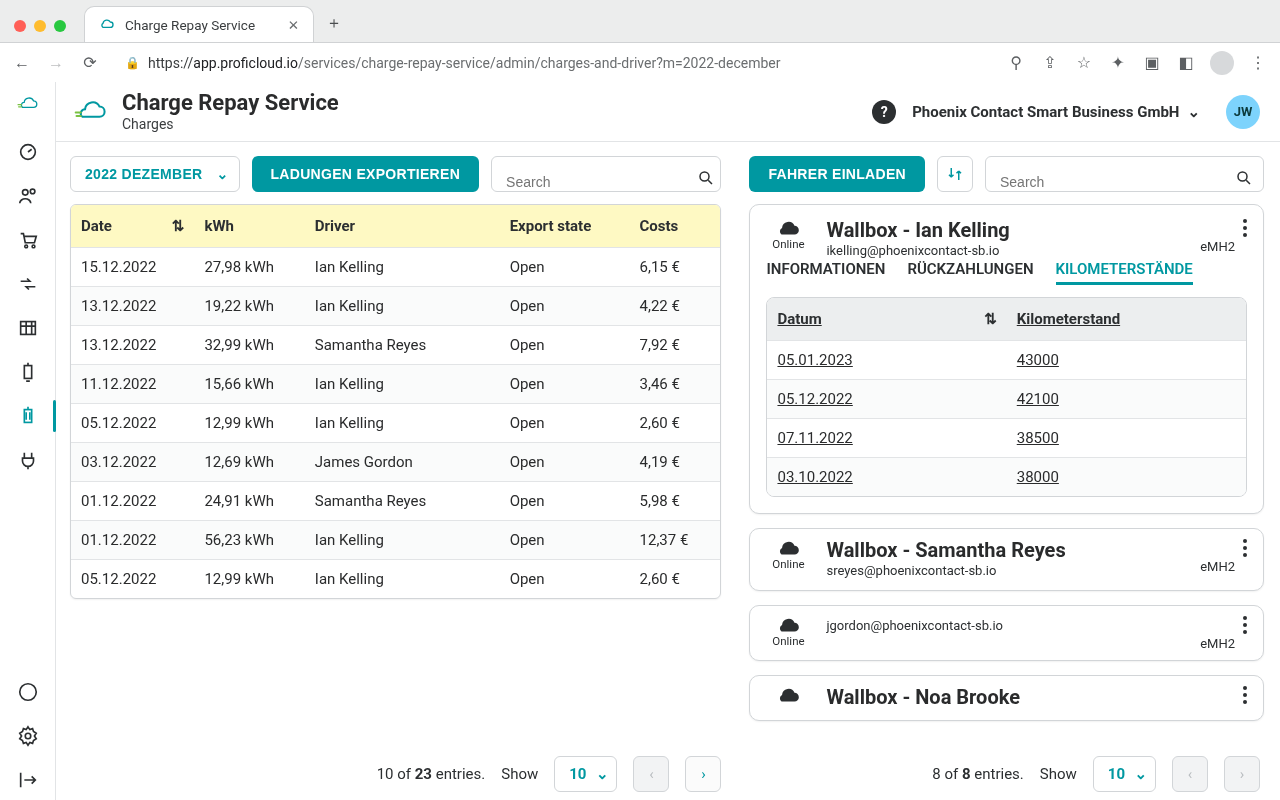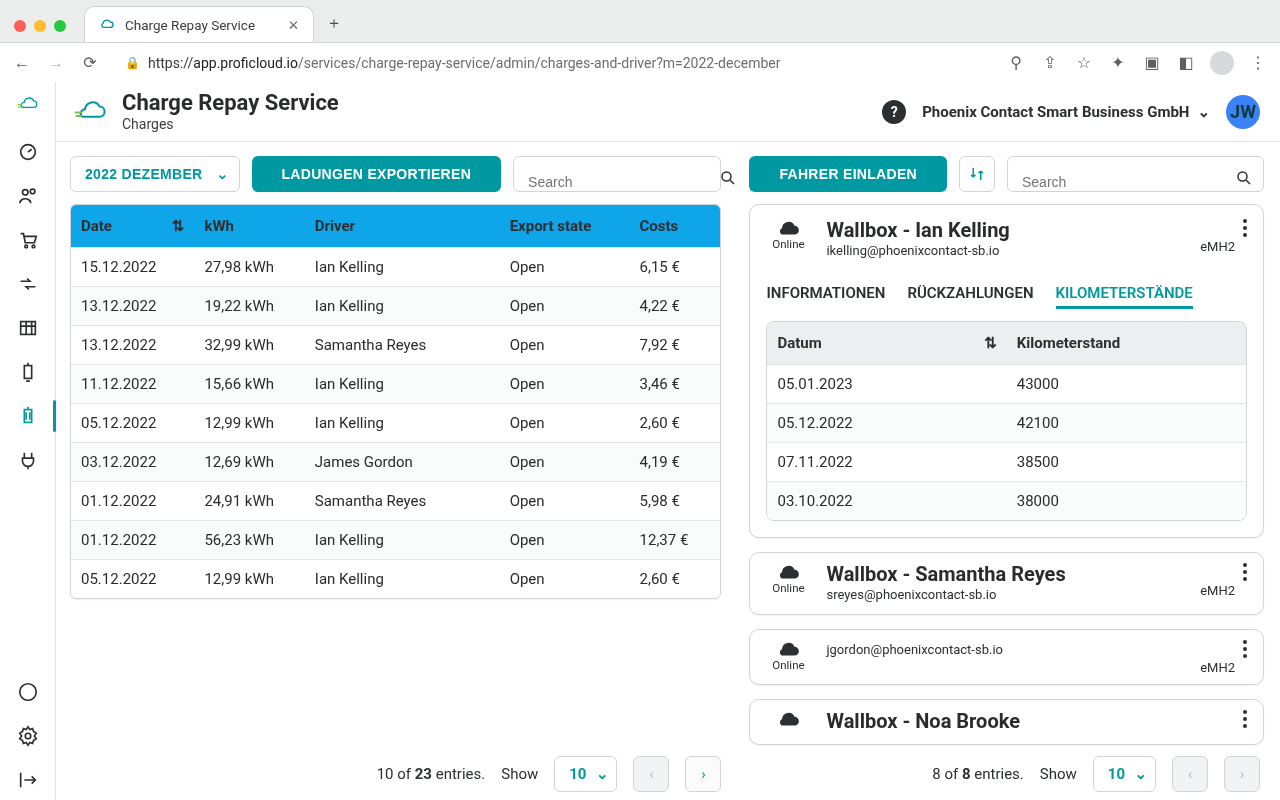--- a/index.html
+++ b/index.html
@@ -51,54 +51,54 @@
   .rail svg{width:22px;height:22px;stroke:currentColor;fill:none;stroke-width:1.8;}
   .content{flex:1;display:flex;flex-direction:column;min-width:0;}
   .topbar{height:60px;border-bottom:1px solid var(--border);display:flex;align-items:center;padding:0 20px 0 18px;gap:14px;}
   .title-wrap{display:flex;flex-direction:column;line-height:1.1;}
   .title{font-size:22px;font-weight:700;}
   .subtitle{font-size:14px;color:#3b3e40;margin-top:2px;}
   .topbar-right{margin-left:auto;display:flex;align-items:center;gap:16px;}
   .help{width:24px;height:24px;border-radius:50%;background:#2c2f31;color:#fff;display:flex;align-items:center;justify-content:center;font-size:14px;font-weight:700;}
   .org{font-size:15px;font-weight:700;color:#2c2f31;display:flex;align-items:center;gap:8px;}
   .org .chev{color:#2c2f31;}
-  .avatar{width:34px;height:34px;border-radius:50%;background:#3b82f6;display:flex;align-items:center;justify-content:center;font-size:18px;font-weight:700;color:#0c3b3d;}
+  .avatar{width:34px;height:34px;border-radius:50%;background:#7dd3fc;display:flex;align-items:center;justify-content:center;font-size:13px;font-weight:700;color:#0c3b3d;margin-left:10px;}
   .work{flex:1;display:flex;min-height:0;background:#fff;}
   .left,.right{display:flex;flex-direction:column;min-width:0;}
   .left{flex:1 1 56%;padding:14px 20px 0 14px;}
   .right{flex:1 1 44%;padding:14px 16px 0 8px;}
   
   .toolbar{display:flex;align-items:center;gap:12px;margin-bottom:12px;}
   .month-btn{border:1px solid var(--border2);background:#fff;color:var(--teal);font-weight:700;font-size:14px;letter-spacing:.3px;height:36px;padding:0 36px 0 14px;border-radius:var(--radius);position:relative;}
   .month-btn .chev{position:absolute;right:10px;top:50%;transform:translateY(-50%);color:var(--teal);}
-  .btn-primary{background:var(--teal);color:#fff;border:none;height:36px;padding:0 30px;border-radius:var(--radius);font-weight:700;font-size:14px;letter-spacing:.3px;}
+  .btn-primary{background:var(--teal);color:#fff;border:none;height:36px;padding:0 19px;border-radius:var(--radius);font-weight:700;font-size:14px;letter-spacing:.3px;}
   .search{border:1px solid var(--border2);border-radius:var(--radius);height:36px;flex:1;display:flex;align-items:flex-end;padding:0 10px 0 12px;gap:8px;min-width:160px;}
   .search input{border:none;outline:none;flex:1;font-size:14px;color:#2c2f31;background:transparent;}
   .search .mag{color:#3a3d3f;}
   .sort-btn{width:36px;height:36px;border:1px solid var(--border2);border-radius:var(--radius);background:#fff;color:var(--teal);display:flex;align-items:center;justify-content:center;}
   
   .tbl{border:1px solid var(--border2);border-radius:var(--radius);overflow:hidden;box-shadow:var(--shadow);}
   table{width:100%;border-collapse:collapse;font-size:15px;}
-  thead th{background:#0ea5e9;text-align:left;font-weight:700;padding:12px 10px;font-size:15px;color:#2c2f31;}
+  thead th{background:#fef9c3;text-align:left;font-weight:700;padding:12px 10px;font-size:15px;color:#2c2f31;}
   thead th .sort{float:right;color:#2c2f31;}
   tbody td{padding:10px 10px;border-top:1px solid var(--border);}
   tbody tr:nth-child(even) td{background:#fafbfb;}
   
   .card{border:1px solid var(--border2);border-radius:10px;box-shadow:var(--shadow);padding:14px 16px 16px;margin-bottom:14px;background:#fff;}
   .card.compact{padding:10px 16px 12px;}
   .wb-head{display:flex;align-items:flex-start;gap:16px;position:relative;}
   .wb-cloud{display:flex;flex-direction:column;align-items:center;font-size:11.5px;color:#2c2f31;width:44px;}
   .wb-cloud svg{width:26px;height:18px;fill:#2c2f31;}
   .wb-title{font-size:20px;font-weight:700;line-height:1.1;}
   .wb-mail{font-size:13px;color:#2c2f31;margin-top:2px;}
   .wb-model{position:absolute;right:12px;top:20px;font-size:13px;color:#2c2f31;}
   .wb-menu{position:absolute;right:-4px;top:-4px;color:#2c2f31;}
-  .tabs{display:flex;gap:22px;margin:26px 0 12px;font-size:15px;font-weight:600;color:#2c2f31;}
+  .tabs{display:flex;gap:22px;margin:2px 0 12px;font-size:15px;font-weight:600;color:#2c2f31;}
   .tabs .tabitem.active{color:var(--teal);border-bottom:3px solid var(--teal);padding-bottom:4px;}
-  .inner-tbl{border:1px solid var(--border2);border-radius:8px;overflow:hidden;}
+  .inner-tbl{border:1px solid var(--border2);border-radius:8px;overflow:hidden;text-decoration:underline;}
   .inner-tbl thead th{background:#eceeef;}
   
   .footer{display:flex;align-items:center;height:52px;padding:0 20px;gap:16px;font-size:15px;color:#2c2f31;}
   .footer .sep{flex:1;}
   .page-btn{width:36px;height:36px;border:1px solid var(--border2);border-radius:var(--radius);background:#fbfbfb;color:var(--teal);display:flex;align-items:center;justify-content:center;}
   .page-btn.disabled{color:#b9bdc0;background:#f2f3f4;}
   .select{border:1px solid var(--border2);border-radius:var(--radius);height:36px;padding:0 30px 0 14px;color:var(--teal);font-weight:700;position:relative;display:inline-flex;align-items:center;}
   .select .chev{position:absolute;right:8px;color:var(--teal);}
   .entries b{font-weight:700;}
   .kebab{display:flex;flex-direction:column;gap:3px;padding:4px;}

